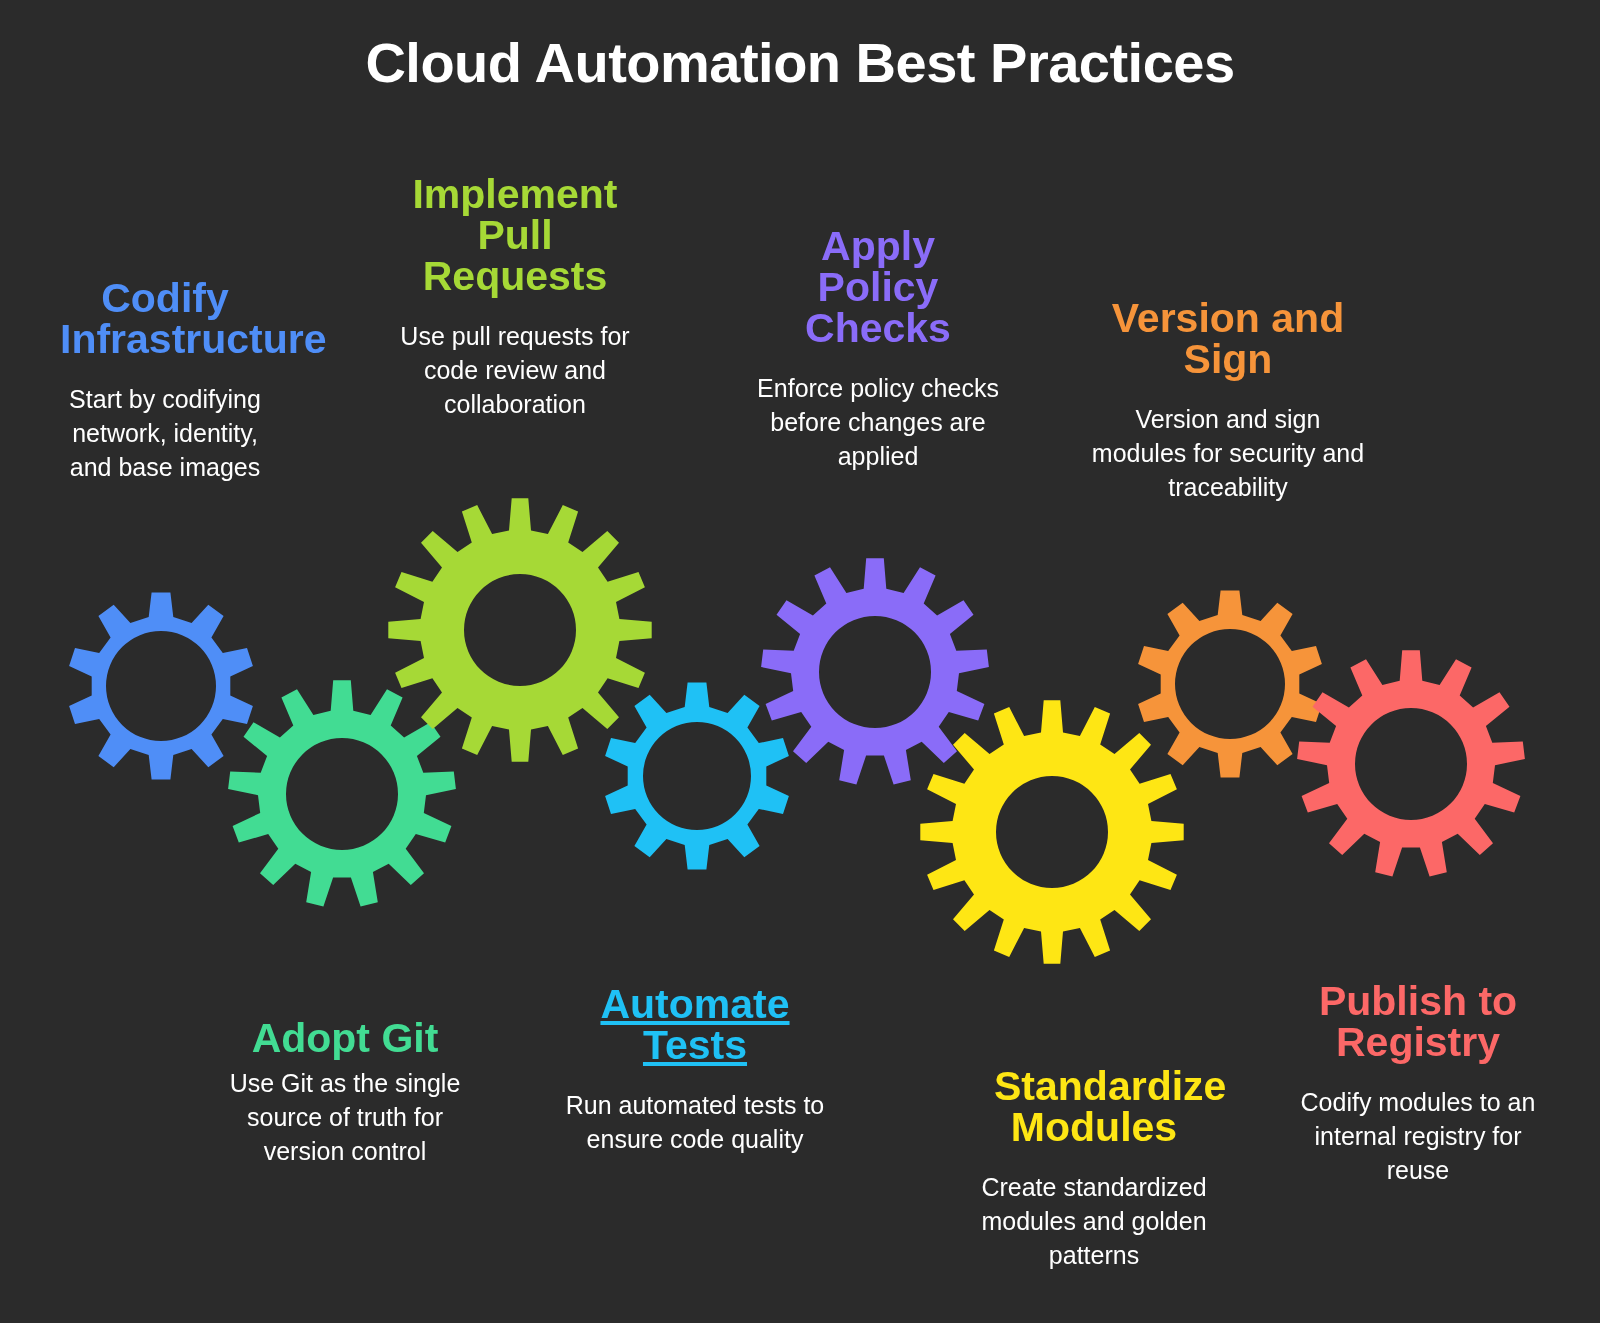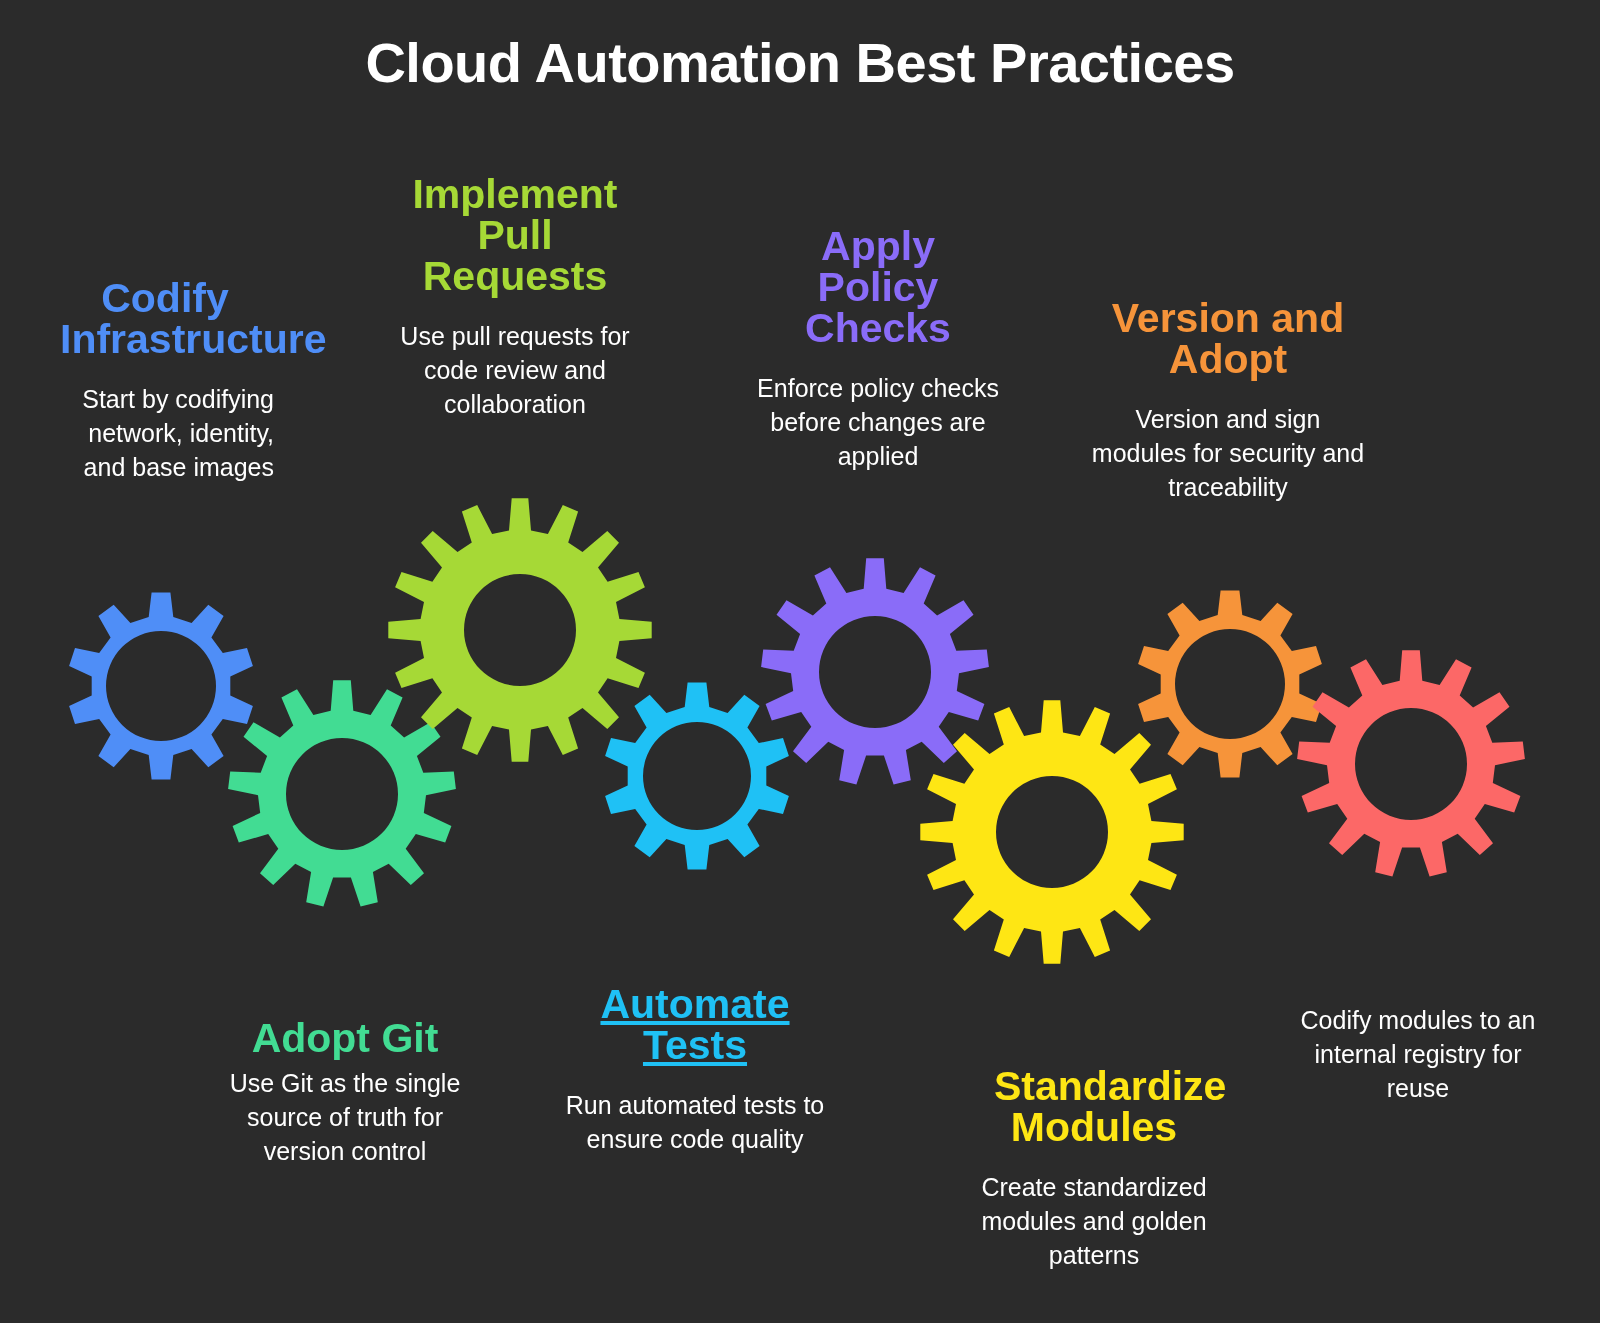--- a/index.html
+++ b/index.html
@@ -23,48 +23,49 @@
       <path d="M684.7,707.1 L687.6,682.5 L706.4,682.5 L709.3,707.1 L727.6,713.0 L744.3,694.8 L759.6,705.9 L747.4,727.4 L758.8,743.1 L783.0,738.1 L788.9,756.1 L766.3,766.4 L766.3,785.6 L788.9,795.9 L783.0,813.9 L758.8,808.9 L747.4,824.6 L759.6,846.1 L744.3,857.2 L727.6,839.0 L709.3,844.9 L706.4,869.5 L687.6,869.5 L684.7,844.9 L666.4,839.0 L649.7,857.2 L634.4,846.1 L646.6,824.6 L635.2,808.9 L611.0,813.9 L605.1,795.9 L627.7,785.6 L627.7,766.4 L605.1,756.1 L611.0,738.1 L635.2,743.1 L646.6,727.4 L634.4,705.9 L649.7,694.8 L666.4,713.0 Z M751,776 A54,54 0 1,0 643,776 A54,54 0 1,0 751,776 Z" fill="#1fc1f5" fill-rule="evenodd"></path>
       <path d="M863.7,588.8 L866.2,558.3 L883.8,558.3 L886.3,588.8 L903.6,593.0 L920.0,567.3 L935.6,575.5 L923.7,603.6 L937.1,615.4 L963.5,600.2 L973.5,614.7 L949.9,634.0 L956.3,650.7 L986.8,649.6 L988.9,667.0 L959.0,673.2 L956.8,690.9 L984.4,704.1 L978.2,720.5 L948.8,712.1 L938.7,726.8 L957.0,751.2 L943.8,762.9 L921.7,741.8 L905.9,750.1 L910.8,780.2 L893.6,784.5 L883.9,755.5 L866.1,755.5 L856.4,784.5 L839.2,780.2 L844.1,750.1 L828.3,741.8 L806.2,762.9 L793.0,751.2 L811.3,726.8 L801.2,712.1 L771.8,720.5 L765.6,704.1 L793.2,690.9 L791.0,673.2 L761.1,667.0 L763.2,649.6 L793.7,650.7 L800.1,634.0 L776.5,614.7 L786.5,600.2 L812.9,615.4 L826.3,603.6 L814.4,575.5 L830.0,567.3 L846.4,593.0 Z M931,672 A56,56 0 1,0 819,672 A56,56 0 1,0 931,672 Z" fill="#8a6cf8" fill-rule="evenodd"></path>
       <path d="M1041.0,732.6 L1043.7,700.3 L1060.3,700.3 L1063.0,732.6 L1079.9,736.0 L1094.8,707.1 L1110.1,713.5 L1100.2,744.4 L1114.5,754.0 L1139.3,733.0 L1151.0,744.7 L1130.0,769.5 L1139.6,783.8 L1170.5,773.9 L1176.9,789.2 L1148.0,804.1 L1151.4,821.0 L1183.7,823.7 L1183.7,840.3 L1151.4,843.0 L1148.0,859.9 L1176.9,874.8 L1170.5,890.1 L1139.6,880.2 L1130.0,894.5 L1151.0,919.3 L1139.3,931.0 L1114.5,910.0 L1100.2,919.6 L1110.1,950.5 L1094.8,956.9 L1079.9,928.0 L1063.0,931.4 L1060.3,963.7 L1043.7,963.7 L1041.0,931.4 L1024.1,928.0 L1009.2,956.9 L993.9,950.5 L1003.8,919.6 L989.5,910.0 L964.7,931.0 L953.0,919.3 L974.0,894.5 L964.4,880.2 L933.5,890.1 L927.1,874.8 L956.0,859.9 L952.6,843.0 L920.3,840.3 L920.3,823.7 L952.6,821.0 L956.0,804.1 L927.1,789.2 L933.5,773.9 L964.4,783.8 L974.0,769.5 L953.0,744.7 L964.7,733.0 L989.5,754.0 L1003.8,744.4 L993.9,713.5 L1009.2,707.1 L1024.1,736.0 Z M1108,832 A56,56 0 1,0 996,832 A56,56 0 1,0 1108,832 Z" fill="#fee614" fill-rule="evenodd"></path>
       <path d="M1217.7,615.1 L1220.6,590.5 L1239.4,590.5 L1242.3,615.1 L1260.6,621.0 L1277.3,602.8 L1292.6,613.9 L1280.4,635.4 L1291.8,651.1 L1316.0,646.1 L1321.9,664.1 L1299.3,674.4 L1299.3,693.6 L1321.9,703.9 L1316.0,721.9 L1291.8,716.9 L1280.4,732.6 L1292.6,754.1 L1277.3,765.2 L1260.6,747.0 L1242.3,752.9 L1239.4,777.5 L1220.6,777.5 L1217.7,752.9 L1199.4,747.0 L1182.7,765.2 L1167.4,754.1 L1179.6,732.6 L1168.2,716.9 L1144.0,721.9 L1138.1,703.9 L1160.7,693.6 L1160.7,674.4 L1138.1,664.1 L1144.0,646.1 L1168.2,651.1 L1179.6,635.4 L1167.4,613.9 L1182.7,602.8 L1199.4,621.0 Z M1285,684 A55,55 0 1,0 1175,684 A55,55 0 1,0 1285,684 Z" fill="#f6943a" fill-rule="evenodd"></path>
       <path d="M1399.7,680.8 L1402.2,650.3 L1419.8,650.3 L1422.3,680.8 L1439.6,685.0 L1456.0,659.3 L1471.6,667.5 L1459.7,695.6 L1473.1,707.4 L1499.5,692.2 L1509.5,706.7 L1485.9,726.0 L1492.3,742.7 L1522.8,741.6 L1524.9,759.0 L1495.0,765.2 L1492.8,782.9 L1520.4,796.1 L1514.2,812.5 L1484.8,804.1 L1474.7,818.8 L1493.0,843.2 L1479.8,854.9 L1457.7,833.8 L1441.9,842.1 L1446.8,872.2 L1429.6,876.5 L1419.9,847.5 L1402.1,847.5 L1392.4,876.5 L1375.2,872.2 L1380.1,842.1 L1364.3,833.8 L1342.2,854.9 L1329.0,843.2 L1347.3,818.8 L1337.2,804.1 L1307.8,812.5 L1301.6,796.1 L1329.2,782.9 L1327.0,765.2 L1297.1,759.0 L1299.2,741.6 L1329.7,742.7 L1336.1,726.0 L1312.5,706.7 L1322.5,692.2 L1348.9,707.4 L1362.3,695.6 L1350.4,667.5 L1366.0,659.3 L1382.4,685.0 Z M1467,764 A56,56 0 1,0 1355,764 A56,56 0 1,0 1467,764 Z" fill="#fc6867" fill-rule="evenodd"></path>
     </g>
 </svg>
 
 <div class="step" style="left:20px; top:278px; width:290px;">
   <div class="h" style="color:#4f8ef7; padding:0 40px;">Codify Infrastructure</div>
-  <div class="d" style="padding:0 36px;text-align:right;">Start by codifying network, identity, and base images</div>
+  <div class="d" style="padding:0 36px;">Start by codifying network, identity, and base images</div>
 </div>
 
 <div class="step" style="left:365px; top:174px; width:300px;">
   <div class="h" style="color:#a6d936; padding:0 20px;">Implement Pull Requests</div>
   <div class="d" style="padding:0 20px;">Use pull requests for code review and collaboration</div>
 </div>
 
 <div class="step" style="left:728px; top:226px; width:300px;">
   <div class="h" style="color:#8a6cf8; padding:0 50px;">Apply Policy Checks</div>
   <div class="d" style="padding:0 22px;">Enforce policy checks before changes are applied</div>
 </div>
 
 <div class="step" style="left:1068px; top:298px; width:320px;">
-  <div class="h" style="color:#f6943a;">Version and Adopt</div>
+  <div class="h" style="color:#f6943a;">Version and Sign</div>
   <div class="d" style="padding:0 20px;">Version and sign modules for security and traceability</div>
 </div>
 
 <div class="step" style="left:195px; top:1018px; width:300px;">
   <div class="h" style="color:#42dc93;">Adopt Git</div>
   <div class="d" style="padding:0 10px;margin-top:7px;">Use Git as the single source of truth for version control</div>
 </div>
 
 <div class="step" style="left:545px; top:984px; width:300px;">
   <div class="h" style="color:#1fc1f5;text-decoration:underline;">Automate Tests</div>
   <div class="d" style="padding:0 12px;">Run automated tests to ensure code quality</div>
 </div>
 
 <div class="step" style="left:944px; top:1066px; width:300px;">
   <div class="h" style="color:#fee614; padding:0 50px;">Standardize Modules</div>
   <div class="d" style="padding:0 15px;">Create standardized modules and golden patterns</div>
 </div>
 
 <div class="step" style="left:1268px; top:981px; width:300px;">
+  <div class="h" style="color:#fc6867; padding:0 50px;">Publish to Registry</div>
   <div class="d" style="padding:0 20px;">Codify modules to an internal registry for reuse</div>
 </div>
 
 </body></html>

